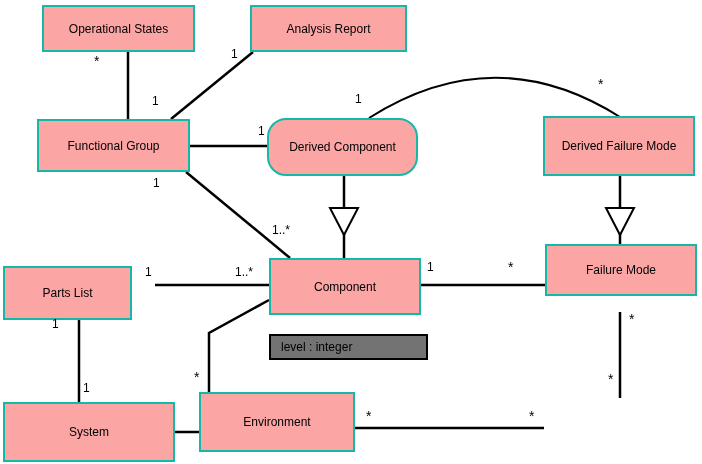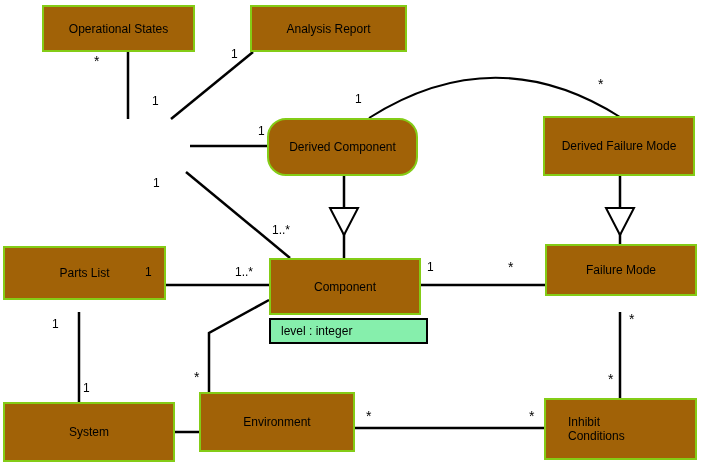--- a/index.html
+++ b/index.html
@@ -19,22 +19,22 @@
   #edge-layer {
     position: absolute;
     left: 0;
     top: 0;
     width: 702px;
     height: 464px;
   }
   .uml-class {
     position: absolute;
     box-sizing: border-box;
-    border: 2px solid #84cc16;
-    background: #a16207;
+    border: 2px solid #14b8a6;
+    background: #fca5a5;
     z-index: 3;
   }
   .uml-name {
     position: absolute;
     left: 0;
     right: 0;
     text-align: center;
     font-size: 12px;
     color: #000000;
     line-height: 14px;
@@ -47,22 +47,23 @@
   .uml-name.leftish {
     top: 50%;
     transform: translateY(-50%);
     text-align: left;
     padding-left: 22px;
   }
   .uml-attrs {
     position: absolute;
     box-sizing: border-box;
     border: 2px solid #000000;
-    background: #86efac;
+    background: #737373;
     z-index: 3;
+    margin-top: 16px;
   }
   .uml-attr-text {
     position: absolute;
     left: 10px;
     top: 50%;
     transform: translateY(-50%);
     font-size: 12px;
     color: #000000;
     white-space: nowrap;
   }
@@ -102,44 +103,43 @@
       <path d="M 155 432 L 199 432" fill="none" stroke="#000000" stroke-width="2.5"></path>
       <path d="M 353 428 L 544 428" fill="none" stroke="#000000" stroke-width="2.5"></path>
     </svg>
 
 <div class="uml-class" style="left: 42px; top: 5px; width: 153px; height: 47px;">
       <div class="uml-name centered">Operational States</div>
     </div>
     <div class="uml-class" style="left: 250px; top: 5px; width: 157px; height: 47px; padding-left: 12px;">
       <div class="uml-name centered">Analysis Report</div>
     </div>
+    <div class="uml-class" style="left: 37px; top: 119px; width: 153px; height: 53px;">
+      <div class="uml-name centered">Functional Group</div>
+    </div>
     <div class="uml-class" style="left: 267px; top: 118px; width: 151px; height: 58px; border-radius: 19px;">
       <div class="uml-name centered">Derived Component</div>
     </div>
     <div class="uml-class" style="left: 543px; top: 116px; width: 152px; height: 60px; padding-left: 28px;">
       <div class="uml-name centered">Derived Failure Mode</div>
     </div>
-    <div class="uml-class" style="left: 3px; top: 246px; width: 163px; height: 54px;">
+    <div class="uml-class" style="left: 3px; top: 266px; width: 129px; height: 54px;">
       <div class="uml-name centered">Parts List</div>
     </div>
     <div class="uml-class" style="left: 269px; top: 258px; width: 152px; height: 57px; padding-left: 26px;">
       <div class="uml-name centered">Component</div>
     </div>
     <div class="uml-class" style="left: 545px; top: 244px; width: 152px; height: 52px;">
       <div class="uml-name centered">Failure Mode</div>
     </div>
     <div class="uml-class" style="left: 3px; top: 402px; width: 172px; height: 60px;">
       <div class="uml-name centered">System</div>
     </div>
     <div class="uml-class" style="left: 199px; top: 392px; width: 156px; height: 60px;">
       <div class="uml-name centered">Environment</div>
-    </div>
-    <div class="uml-class" style="left: 544px; top: 398px; width: 153px; height: 62px;">
-      <div class="uml-name leftish">Inhibit
-Conditions</div>
     </div>
     <div class="uml-attrs" style="left: 269px; top: 318px; width: 159px; height: 26px;">
       <div class="uml-attr-text">level : integer</div>
     </div>
     <div class="mult star" style="left: 94px; top: 56px;">*</div>
     <div class="mult" style="left: 152px; top: 95px;">1</div>
     <div class="mult" style="left: 231px; top: 48px;">1</div>
     <div class="mult" style="left: 258px; top: 125px;">1</div>
     <div class="mult" style="left: 355px; top: 93px;">1</div>
     <div class="mult star" style="left: 598px; top: 79px;">*</div>

